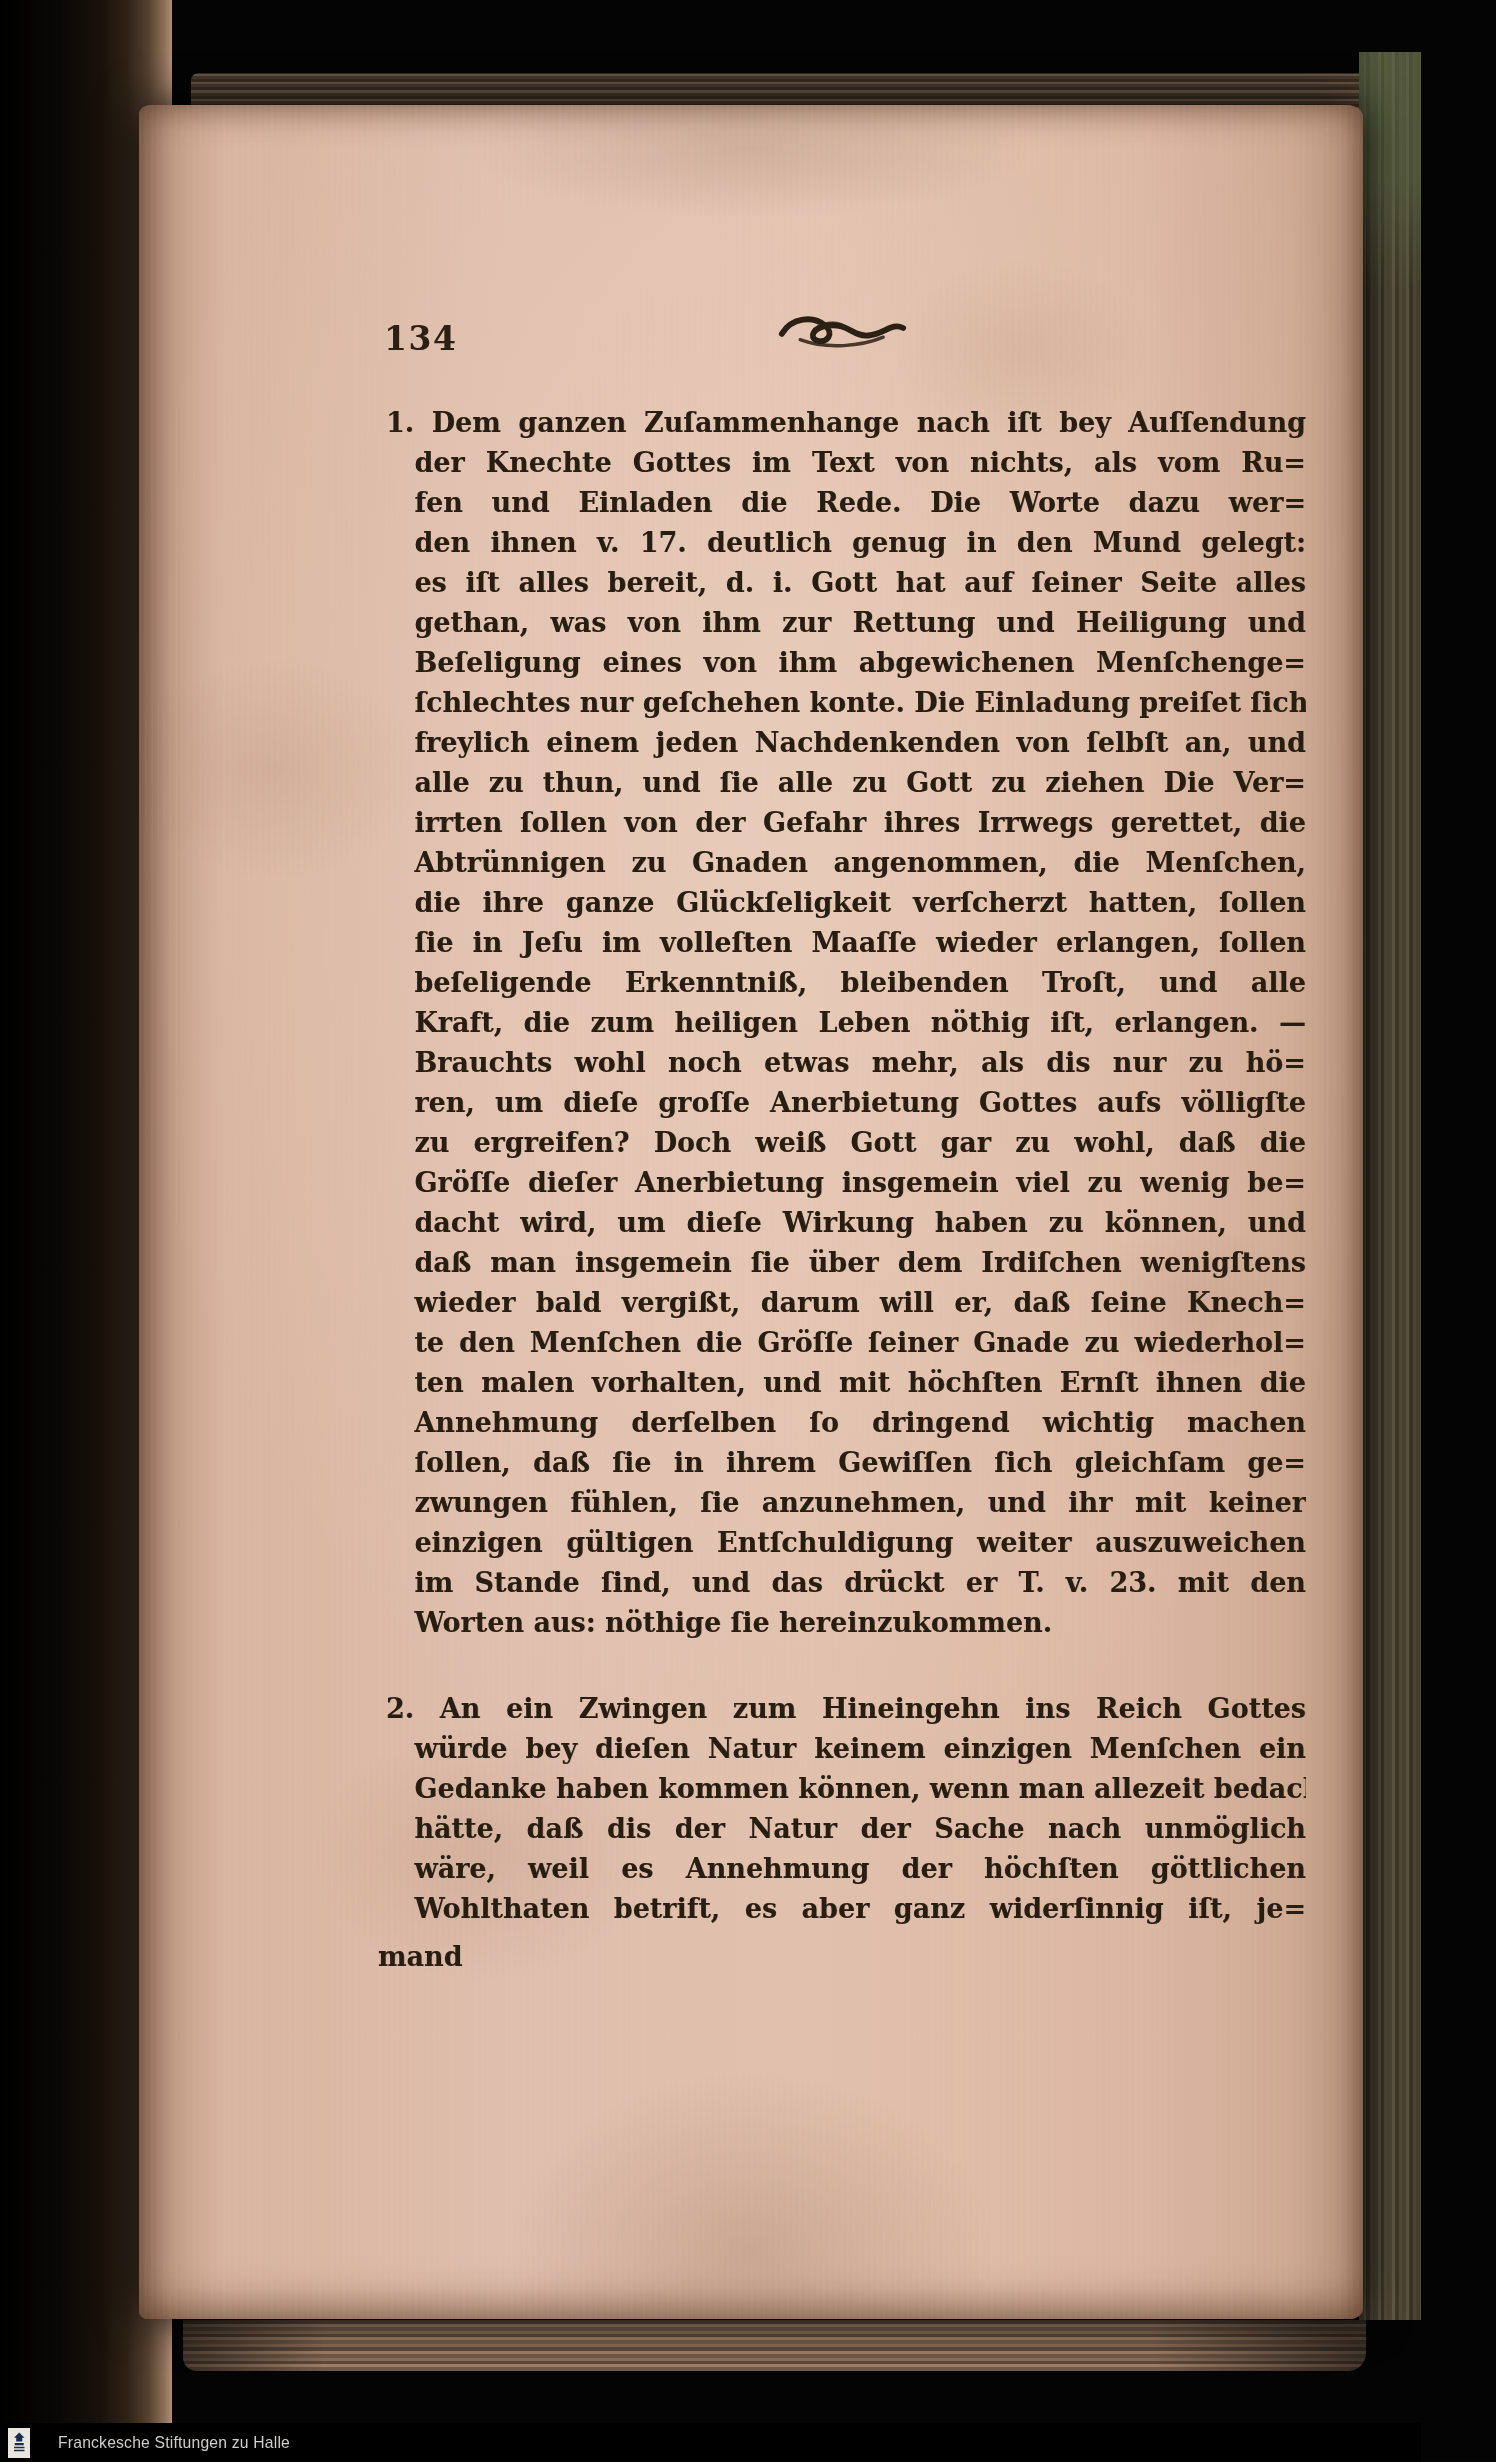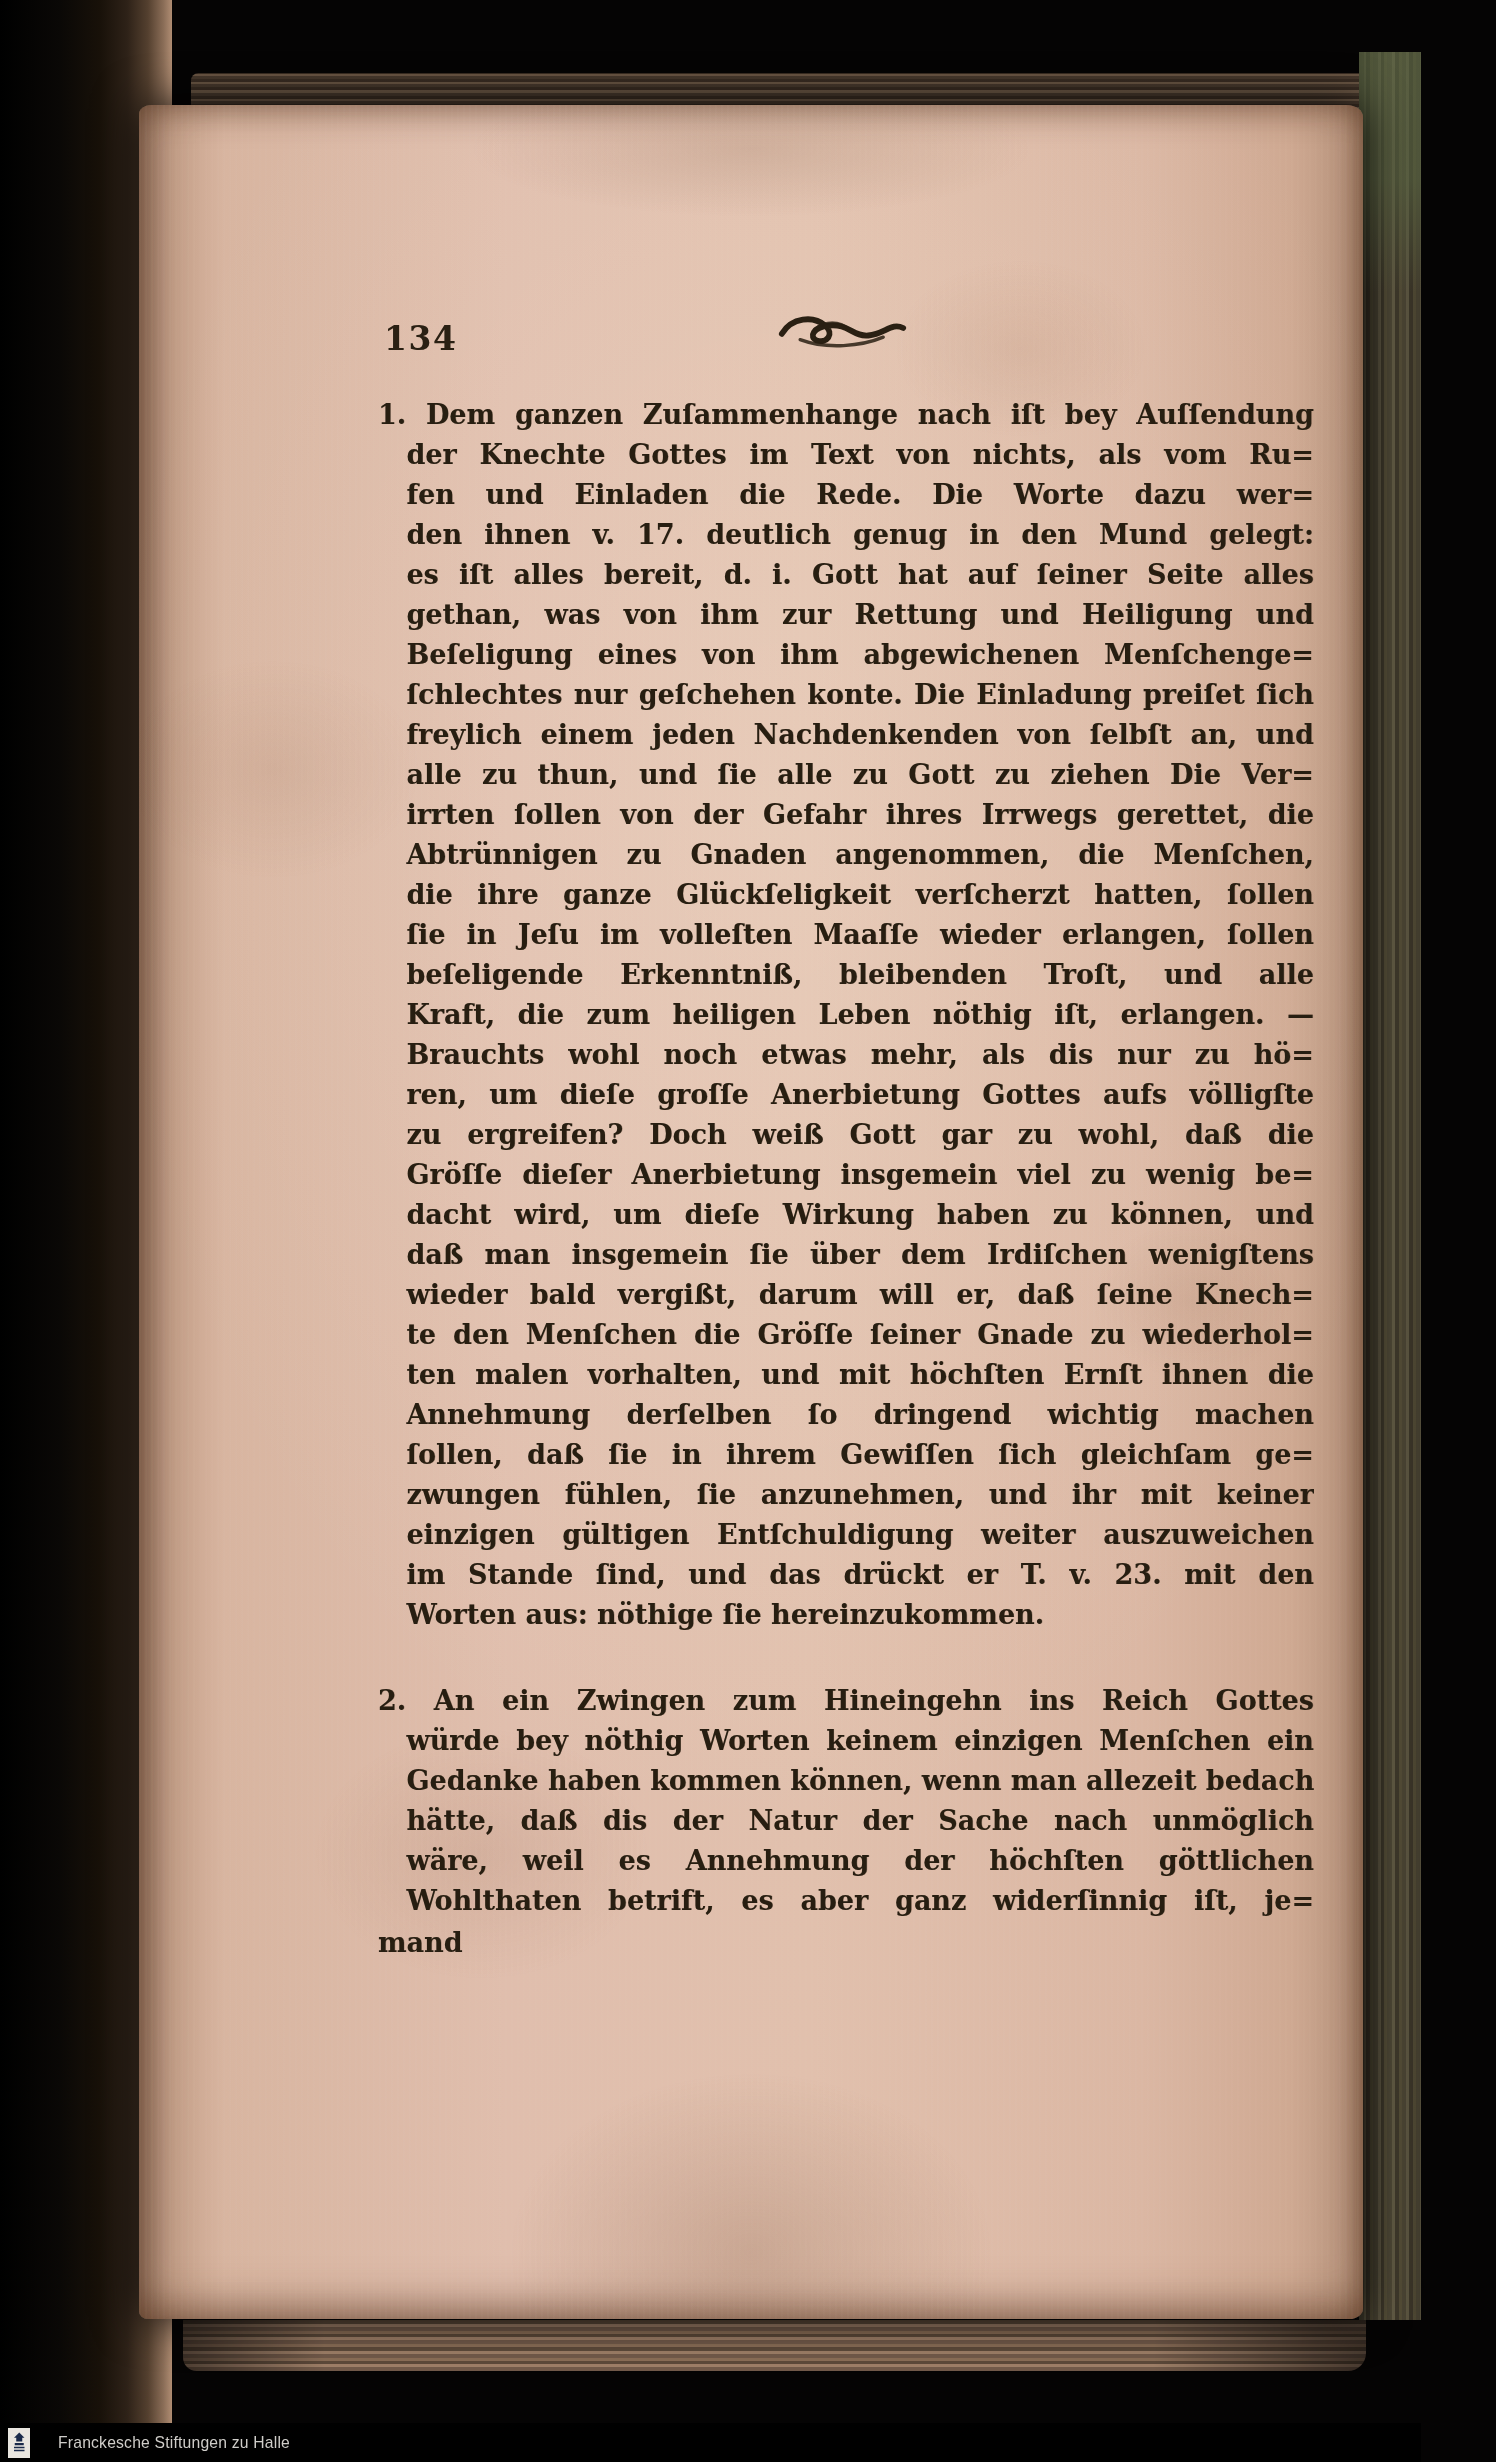--- a/index.html
+++ b/index.html
@@ -101,21 +101,21 @@
   }
   
   .text-block {
     position: absolute; left: 378px; top: 395px;
     width: 936px;
     color: #271e11;
     font-size: 27px; font-weight: 700;
     line-height: 40px;
     text-shadow: 0.4px 0.4px 0 rgba(58,40,22,0.35);
   }
-  .paragraph { margin: 0; padding: 0; }
+  .paragraph { margin: 8px; padding: 0; }
   .para-2 { margin-top: 46px; }
   .text-line {
     box-sizing: border-box;
     width: 100%;
     padding-left: 28.4px;
     white-space: nowrap;
     text-align: justify;
     text-align-last: justify;
     overflow: hidden;
   }
@@ -206,21 +206,21 @@
         <div class="text-line">Annehmung derſelben ſo dringend wichtig machen</div>
         <div class="text-line">ſollen, daß ſie in ihrem Gewiſſen ſich gleichſam ge=</div>
         <div class="text-line">zwungen fühlen, ſie anzunehmen, und ihr mit keiner</div>
         <div class="text-line">einzigen gültigen Entſchuldigung weiter auszuweichen</div>
         <div class="text-line">im Stande ſind, und das drückt er T. v. 23. mit den</div>
         <div class="text-line">Worten aus: nöthige ſie hereinzukommen.</div>
       </div>
 
     <div class="paragraph para-2">
         <div class="text-line">2. An ein Zwingen zum Hineingehn ins Reich Gottes</div>
-        <div class="text-line">würde bey nöthig Worten keinem einzigen Menſchen ein</div>
+        <div class="text-line">würde bey dieſen Natur keinem einzigen Menſchen ein</div>
         <div class="text-line">Gedanke haben kommen können, wenn man allezeit bedacht</div>
         <div class="text-line">hätte, daß dis der Natur der Sache nach unmöglich</div>
         <div class="text-line">wäre, weil es Annehmung der höchſten göttlichen</div>
         <div class="text-line">Wohlthaten betrift, es aber ganz widerſinnig iſt, je=</div>
       </div>
 
     <div class="catchword">mand</div>
   </div>
 
   <div class="footer-bar">

